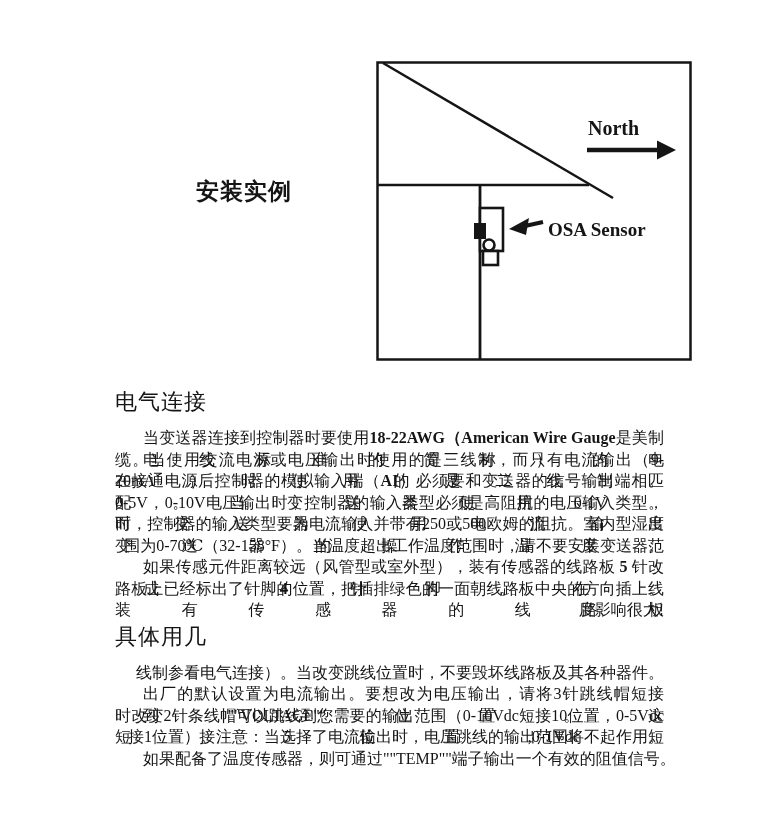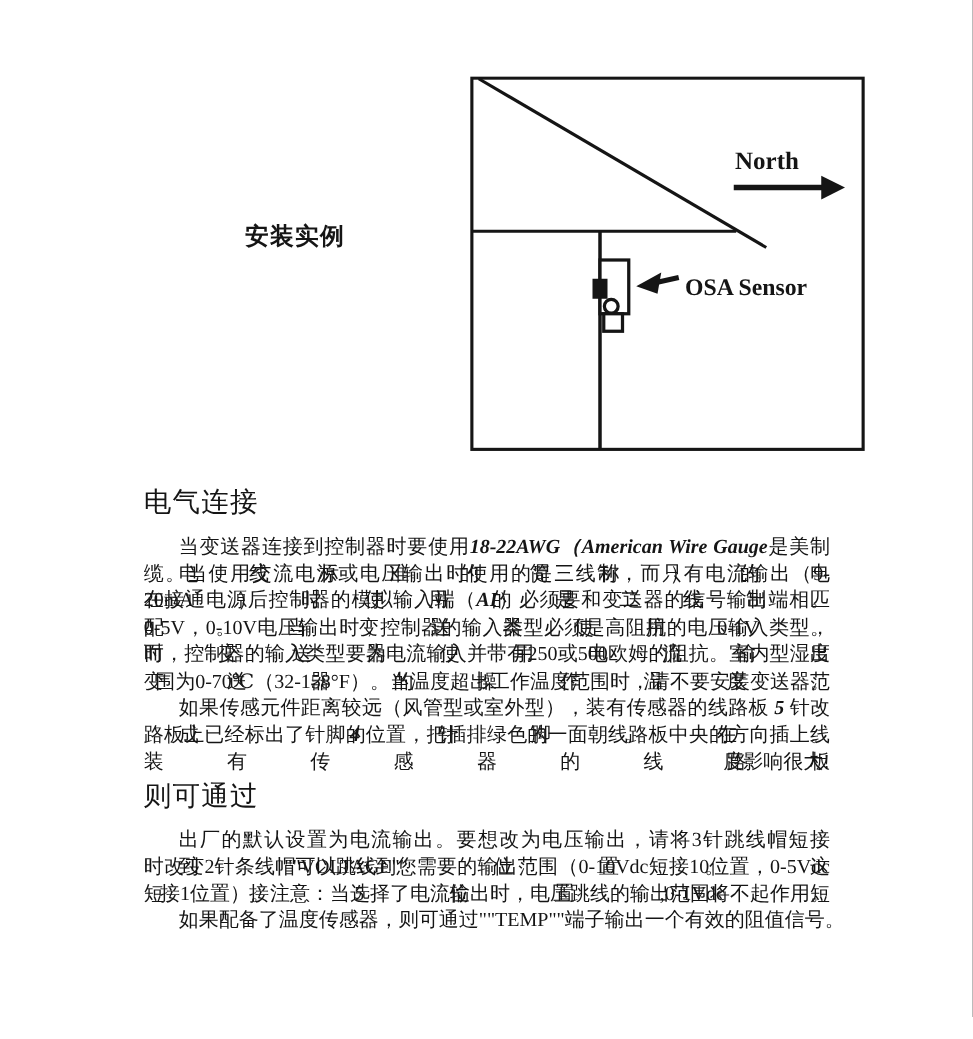--- a/index.html
+++ b/index.html
@@ -5,39 +5,39 @@
   html,body{margin:0;padding:0;background:#888;}
   #page{
     position:relative;width:778px;height:831px;background:#ffffff;
     font-family:"Liberation Serif","DejaVu Serif",serif;color:#151515;
     overflow:hidden;margin:0 auto;
   }
   
   #diagram{position:absolute;left:376px;top:61px;width:316px;height:300px;}
   #diagram line,#diagram rect.stroked,#diagram circle{stroke:#151515;}
   #caption{
-    position:absolute;left:196px;top:176px;font-size:19px;font-weight:bold;
+    position:absolute;left:196px;top:176px;font-size:23px;font-weight:bold;
     letter-spacing:1px;white-space:nowrap;
   }
   
   #content{position:absolute;left:115px;top:389px;width:549px;}
   .heading{
     font-size:22px;font-weight:normal;line-height:26px;height:26px;
     margin:0 0 12px 0;letter-spacing:1px;
   }
   .heading.second{margin-top:3px;}
   .para{margin:0;}
   .line{
     font-size:16px;line-height:21.5px;height:21.5px;white-space:nowrap;
     text-align:right;
   }
   .line.just{white-space:normal;text-align:justify;text-align-last:justify;}
   .line.ind{padding-left:28px;}
   .line.just.ind{text-indent:0;}
-  .b{font-weight:bold;font-style:italic;}
+  .b{font-weight:bold;}
 </style>
 </head>
 <body>
 
 <div id="page">
 
   <div id="caption">安装实例</div>
 
   <svg id="diagram" viewBox="0 0 316 300" xmlns="http://www.w3.org/2000/svg">
     <rect class="stroked" x="1.5" y="1.5" width="313" height="297" fill="none" stroke-width="2.5"></rect>
@@ -70,22 +70,23 @@
         <div class="line just"><span>在接通电源后控制器的模拟输入端（</span><span class="b">AI</span><span>）必须要和变送器的信号输出端相匹配。当变送器使用0-1V，</span></div>
         <div class="line just"><span>0-5V，0-10V电压输出时，控制器的输入类型必须是高阻抗的电压输入类型。而变送器使用电流输出</span></div>
         <div class="line just"><span>时，控制器的输入类型要为电流输入并带有250或500欧姆的阻抗。室内型湿度变送器的操作温度范</span></div>
         <div class="line"><span>围为0-70℃（32-158°F）。当温度超出工作温度范围时，请不要安装变送器。</span></div>
       </div>
       <div class="para">
         <div class="line just ind"><span>如果传感元件距离较远（风管型或室外型），装有传感器的线路板 </span><span class="b">5</span><span> 针改成 </span><span class="b">4</span><span> 针脚。在线</span></div>
         <div class="line just"><span>路板上已经标出了针脚的位置，把插排绿色的一面朝线路板中央的方向插上。装有传感器的线路板</span></div>
         <div class="line"><span>度影响很大!</span></div>
       </div>
-      <div class="heading second">则可通过</div>
+      <div class="heading second">具体用几</div>
       <div class="para">
+        <div class="line"><span>线制参看电气连接）。当改变跳线位置时，不要毁坏线路板及其各种器件。</span></div>
       </div>
       <div class="para">
         <div class="line just ind"><span>出厂的默认设置为电流输出。要想改为电压输出，请将3针跳线帽短接到""VOLTAGE""位置。这</span></div>
         <div class="line just"><span>时改变2针条线帽可以跳线到您需要的输出范围（0-10Vdc短接10位置，0-5Vdc短接5位置,0-1Vdc短</span></div>
         <div class="line"><span>接1位置）。注意：当选择了电流输出时，电压跳线的输出范围将不起作用。</span></div>
       </div>
       <div class="para">
         <div class="line ind"><span>如果配备了温度传感器，则可通过""TEMP""端子输出一个有效的阻值信号。</span></div>
       </div>
     </div>

